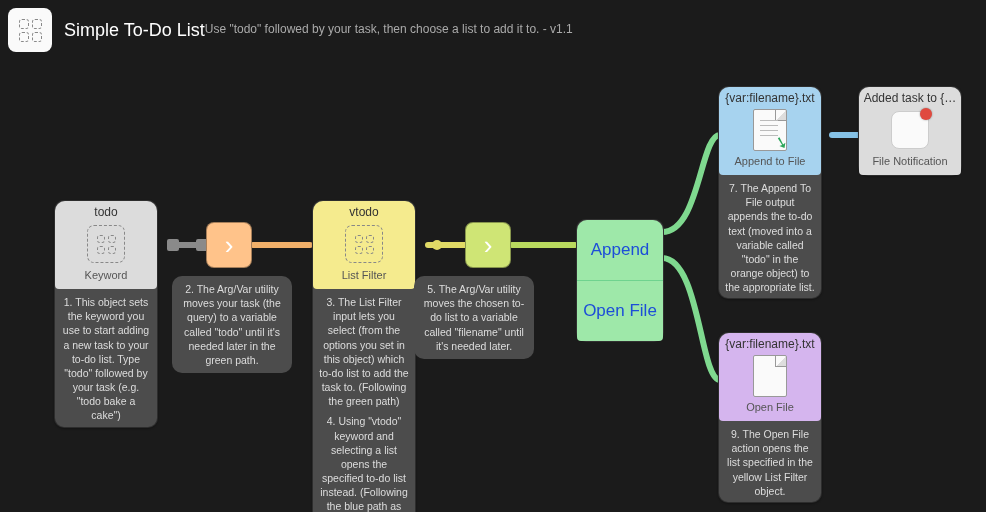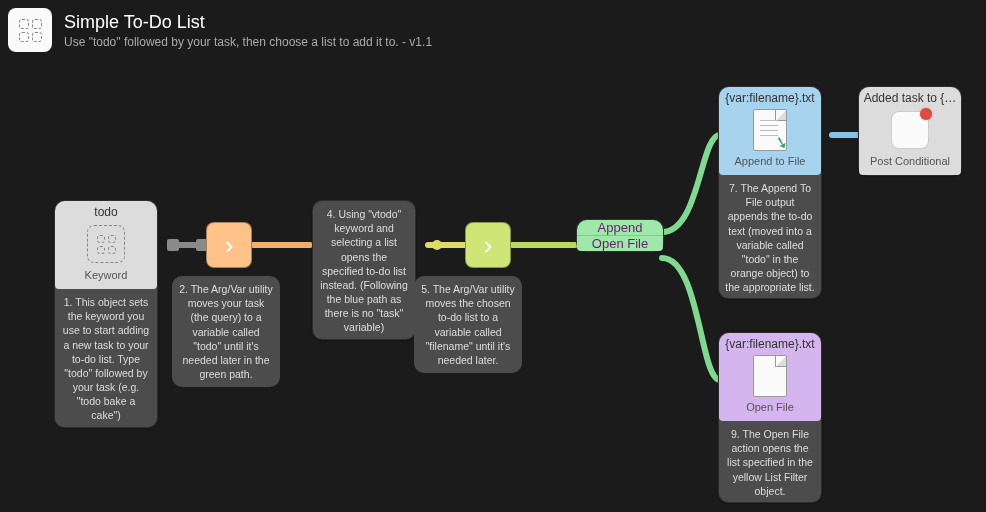--- a/index.html
+++ b/index.html
@@ -28,21 +28,21 @@
     justify-content: center;
     margin-right: 12px;
   }
   .grid4 {
     display: grid;
     grid-template-columns: 1fr 1fr;
     grid-template-rows: 1fr 1fr;
     gap: 3px;
   }
   .sq { width: 10px; height: 10px; border: 1px dashed #888; border-radius: 3px; background: transparent; }
-  .header-texts { display: flex; flex-direction: column; }
+  .header-texts { display: flex; flex-direction: row; }
   .title { color: #fff; font-size: 18px; font-weight: 500; }
   .subtitle { color: #aaa; font-size: 12px; margin-top: 2px; }
 
   
   .node {
     position: absolute;
     width: 104px;
     border-radius: 10px;
     background: #4c4c4c;
     border: 1px solid rgba(0,0,0,.4);
@@ -98,23 +98,23 @@
     width: 88px;
     border-radius: 10px;
     border: 1px solid rgba(0,0,0,.35);
     background: #4c4c4c;
   }
   .cond-box {
     border-radius: 10px 10px 4px 4px;
     text-align: center;
   }
   .cond-row {
-    font-size: 13px;
-    padding: 0 4px;
-    color: #701a75;
+    font-size: 17px;
+    padding: 20px 4px;
+    color: #1d4ed8;
   }
   .cond-row + .cond-row { border-top: 1px solid #6fd38f; }
 
   
   .notif-box {
     width: 38px; height: 38px;
     background: #fafafa;
     border: 1px solid #ccc;
     border-radius: 8px;
     position: relative;
@@ -184,21 +184,21 @@
   }
   .socket {
     position: absolute;
     width: 10px; height: 10px;
     border-radius: 50%;
   }
 
   
   .desc-col {
     position:absolute;
-    width: 108px;
+    width: 120px;
     background:#4c4c4c;
     border-radius:10px;
     padding:6px 6px;
     font-size:10.5px;
     line-height:1.35;
     text-align:center;
     color:#ddd;
   }
 </style>
 </head>
@@ -257,20 +257,35 @@
   </div>
   <div class="node-desc">1. This object sets the keyword you use to start adding a new task to your to-do list. Type "todo" followed by your task (e.g. "todo bake a cake")</div>
 </div>
 
 <div class="tnode c-orange" style="left:206px; top:222px">
   <div class="gt">›</div>
 </div>
 <div class="desc-col" style="left:172px; top:276px">2. The Arg/Var utility moves your task (the query) to a variable called "todo" until it's needed later in the green path.</div>
 
 <div class="node" style="left:312px; top:200px">
+  <div class="node-head c-yellow">
+    <div class="node-title">vtodo</div>
+    <div class="node-icon-area">
+      <div class="ic-box">
+        <div class="grid4">
+            <div class="sq"></div>
+            <div class="sq"></div>
+            <div class="sq"></div>
+            <div class="sq"></div>
+          </div>
+      </div>
+    </div>
+    <div class="node-caption">List Filter</div>
+  </div>
+  <div class="node-desc">3. The List Filter input lets you select (from the options you set in this object) which to-do list to add the task to. (Following the green path)</div>
   <div class="node-desc">4. Using "vtodo" keyword and selecting a list opens the specified to-do list instead. (Following the blue path as there is no "task" variable)</div>
 </div>
 
 <div class="tnode c-ygreen" style="left:465px; top:222px">
   <div class="gt">›</div>
 </div>
 <div class="desc-col" style="left:414px; top:276px">5. The Arg/Var utility moves the chosen to-do list to a variable called "filename" until it's needed later.</div>
 
 <div class="cond" style="left:576px; top:219px">
   <div class="cond-box c-green">
@@ -297,21 +312,21 @@
 </div>
 
 <div class="node" style="left:858px; top:86px">
   <div class="node-head c-grey">
     <div class="node-title">Added task to {…</div>
     <div class="node-icon-area">
       <div class="notif-box">
         <div class="notif-dot"></div>
       </div>
     </div>
-    <div class="node-caption">Post Conditional</div>
+    <div class="node-caption">File Notification</div>
   </div>
 </div>
 
 <div class="node" style="left:718px; top:332px">
   <div class="node-head c-purple">
     <div class="node-title">{var:filename}.txt</div>
     <div class="node-icon-area">
       <div class="page"></div>
     </div>
     <div class="node-caption">Open File</div>

